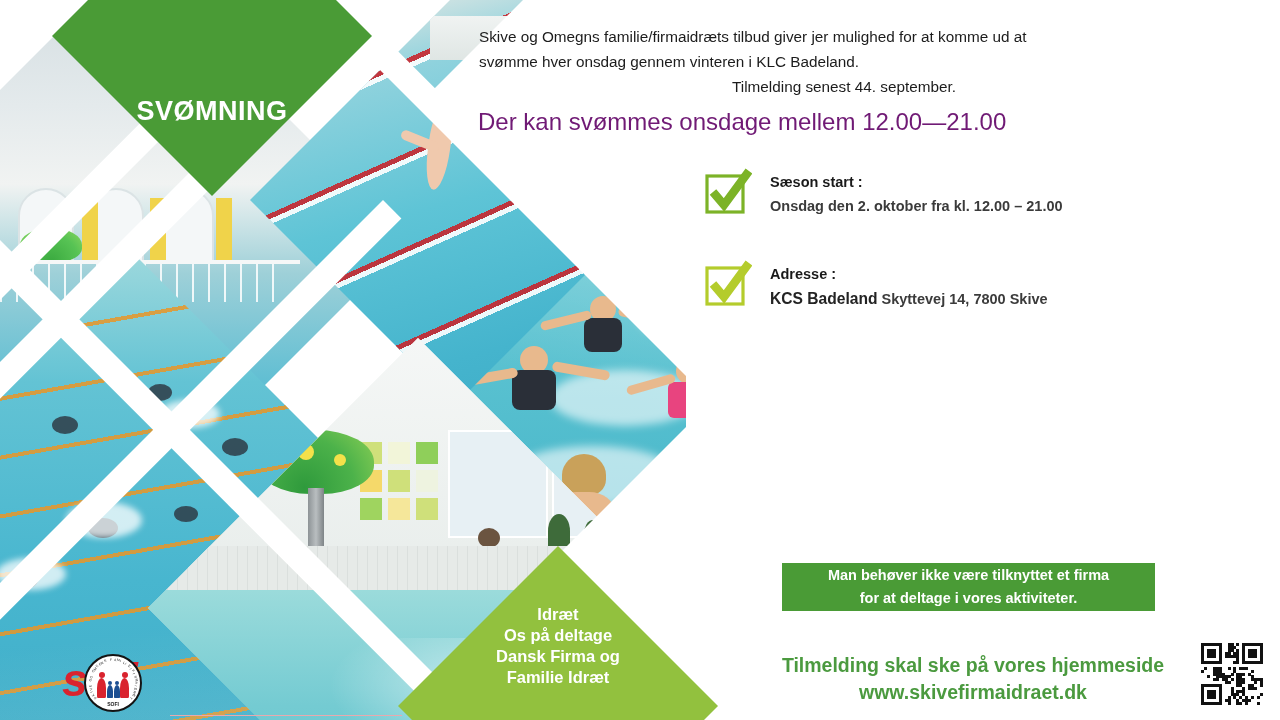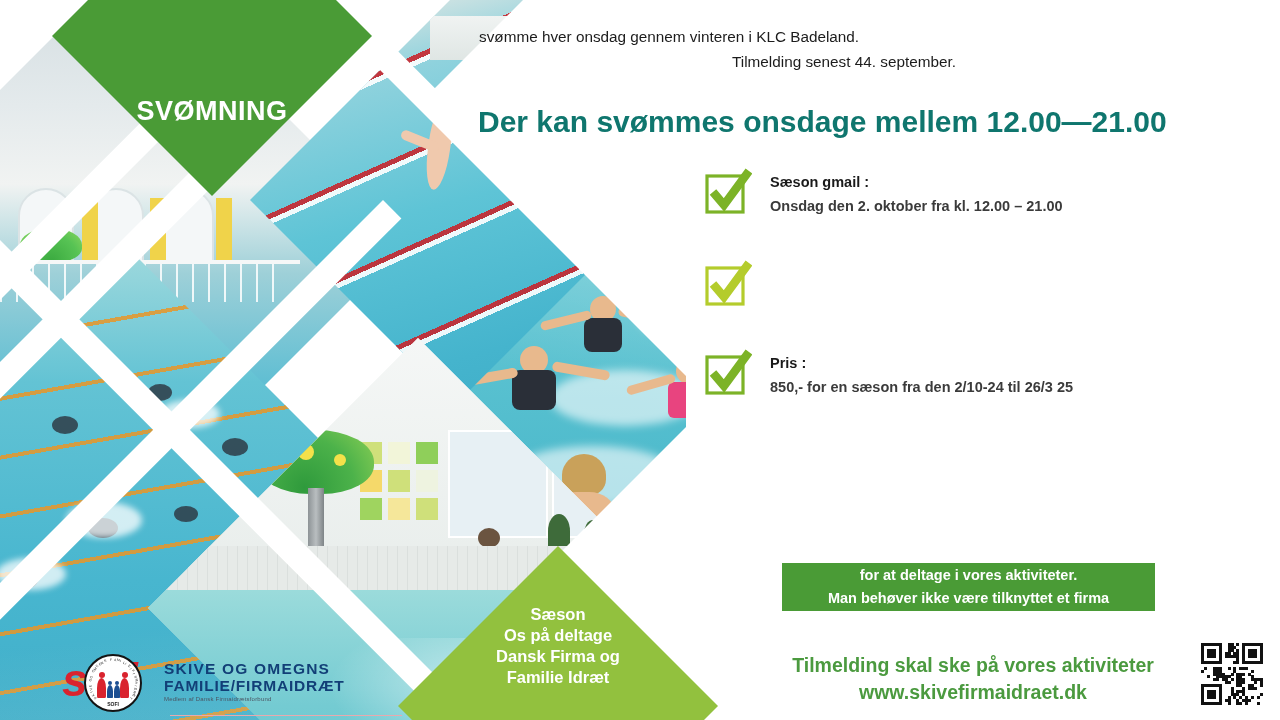--- a/index.html
+++ b/index.html
@@ -107,21 +107,21 @@
   .logo .sofi-bot{position:absolute;left:0;bottom:3px;width:54px;text-align:center;font-size:5px;font-weight:bold;color:#1a1a1a;}
   .logo .words{margin-left:6px;}
   .logo .w1{font-size:15.5px;font-weight:bold;color:#123f77;letter-spacing:1.2px;line-height:17px;}
   .logo .w2{font-size:15.5px;font-weight:bold;color:#123f77;letter-spacing:.8px;line-height:17px;}
   .logo .w3{font-size:6px;color:#4b5563;letter-spacing:.2px;margin-top:2px;}
   .logo .rule{position:absolute;left:108px;bottom:-2px;width:232px;height:1.5px;background:#e8a9ae;}
 
   
   .intro{position:absolute;left:479px;top:24px;width:730px;font-size:15.3px;line-height:25px;color:#1c1c1c;}
   .intro .center{text-align:center;}
-  .headline{position:absolute;left:478px;top:103px;width:752px;font-size:30px;color:#0f766e;line-height:38px;white-space:nowrap;font-weight:bold;}
+  .headline{position:absolute;left:478px;top:103px;width:752px;font-size:24px;color:#701a75;line-height:38px;white-space:nowrap;}
 
   .checklist{position:absolute;left:704px;top:168px;width:540px;}
   .check-row{position:relative;display:flex;align-items:flex-start;margin-bottom:0;}
   .check-icon{flex:0 0 auto;width:48px;height:48px;position:relative;margin-right:18px;}
   .check-icon svg{display:block;}
   .check-body{padding-top:2px;}
   .ck-title{font-size:14.5px;font-weight:bold;color:#1a1a1a;line-height:24px;}
   .ck-line{font-size:14.5px;font-weight:bold;color:#3b3b3b;line-height:25px;}
   .ck-line .big{font-size:15.6px;color:#232323;}
 
@@ -256,21 +256,21 @@
   <div style="position:absolute;left:520px;top:-120px;width:420px;height:420px;background:#fff;transform:rotate(45deg);"></div>
   <div style="position:absolute;left:560px;top:430px;width:420px;height:420px;background:#fff;transform:rotate(45deg);"></div>
   <div style="position:absolute;left:686px;top:0;width:60px;height:720px;background:#fff;"></div>
 
   <div class="badge" id="svomning-badge">
     <span>SVØMNING</span>
   </div>
 
   <div class="badge" id="folg-badge">
     <span id="folg-text">
-        <div>Sæson</div>
+        <div>Idræt</div>
         <div>Os på deltage</div>
         <div>Dansk Firma og</div>
         <div>Familie Idræt</div>
       </span>
   </div>
 
   <div class="logo">
     <div class="markwrap">
       <div class="sofitext">sofi</div>
       <div class="circle">
@@ -315,81 +315,72 @@
         <div class="fighead" style="left:12.5px;top:16px;width:6px;height:6px;background:#d9232e;"></div>
         <div class="fig" style="left:34px;top:22px;width:9px;height:20px;background:#d9232e;"></div>
         <div class="fighead" style="left:35.5px;top:16px;width:6px;height:6px;background:#d9232e;"></div>
         <div class="fig" style="left:21px;top:29px;width:6px;height:13px;background:#1c4f92;"></div>
         <div class="fighead" style="left:22px;top:25px;width:4px;height:4px;background:#1c4f92;"></div>
         <div class="fig" style="left:28px;top:29px;width:6px;height:13px;background:#1c4f92;"></div>
         <div class="fighead" style="left:29px;top:25px;width:4px;height:4px;background:#1c4f92;"></div>
         <div class="sofi-bot">SOFI</div>
       </div>
     </div>
-    <div class="words">
-      <div class="w1">SKIVE OG OMEGNS</div>
-      <div class="w2">FAMILIE/FIRMAIDRÆT</div>
-      <div class="w3">Medlem af Dansk Firmaidrætsforbund</div>
-    </div>
     <div class="rule"></div>
   </div>
 
   <div class="intro">
+    <div>Skive og Omegns familie/firmaidræts tilbud giver jer mulighed for at komme ud at</div>
     <div>svømme hver onsdag gennem vinteren i KLC Badeland.</div>
     <div class="center">Tilmelding senest 44. september.</div>
   </div>
 
   <div class="headline">Der kan svømmes onsdage mellem 12.00—21.00</div>
 
   <div class="checklist">
 
     <div class="check-row r1">
       <div class="check-icon">
         <svg width="48" height="48" viewBox="0 0 48 48">
           <rect x="3" y="8" width="36" height="36" fill="none" stroke="#7cb327" stroke-width="3.2"></rect>
           <path d="M9 24 L20 37 L45 3" fill="none" stroke="#7cb327" stroke-width="8.5" stroke-linecap="butt" stroke-linejoin="miter"></path>
         </svg>
       </div>
       <div class="check-body">
-        <div class="ck-title">Sæson gmail :</div>
+        <div class="ck-title">Sæson start :</div>
         <div class="ck-line">Onsdag den 2. oktober fra kl. 12.00 – 21.00</div>
       </div>
     </div>
 
     <div class="check-row r2">
       <div class="check-icon">
         <svg width="48" height="48" viewBox="0 0 48 48">
           <rect x="3" y="8" width="36" height="36" fill="none" stroke="#b4cc2c" stroke-width="3.2"></rect>
           <path d="M9 24 L20 37 L45 3" fill="none" stroke="#b4cc2c" stroke-width="8.5" stroke-linecap="butt" stroke-linejoin="miter"></path>
         </svg>
       </div>
-    </div>
-
-    <div class="check-row r3">
-      <div class="check-icon">
-        <svg width="48" height="48" viewBox="0 0 48 48">
-          <rect x="3" y="8" width="36" height="36" fill="none" stroke="#7cb327" stroke-width="3.2"></rect>
-          <path d="M9 24 L20 37 L45 3" fill="none" stroke="#7cb327" stroke-width="8.5" stroke-linecap="butt" stroke-linejoin="miter"></path>
-        </svg>
-      </div>
       <div class="check-body">
-        <div class="ck-title">Pris :</div>
-        <div class="ck-line">850,- for en sæson fra den   2/10-24 til 26/3 25</div>
-      </div>
-    </div>
+        <div class="ck-title">Adresse :</div>
+        <div class="ck-line">
+          <span class="big">KCS Badeland</span>
+          <span>Skyttevej 14, 7800 Skive</span>
+        </div>
+      </div>
+    </div>
+
 
   </div>
 
   <div class="notebox">
+    <div>Man behøver ikke være tilknyttet et firma</div>
     <div>for at deltage i vores aktiviteter.</div>
-    <div>Man behøver ikke være tilknyttet et firma</div>
   </div>
 
   <div class="signup">
-    <div class="l1">Tilmelding skal ske på vores aktiviteter</div>
+    <div class="l1">Tilmelding skal ske på vores hjemmeside</div>
     <div class="l2">www.skivefirmaidraet.dk</div>
   </div>
 
   <div class="qr">
       <div class="cell" style="left: 0px; top: 0px; width: 3px; height: 3px;"></div>
       <div class="cell" style="left: 2.95238px; top: 0px; width: 3px; height: 3px;"></div>
       <div class="cell" style="left: 5.90476px; top: 0px; width: 3px; height: 3px;"></div>
       <div class="cell" style="left: 8.85714px; top: 0px; width: 3px; height: 3px;"></div>
       <div class="cell" style="left: 11.8095px; top: 0px; width: 3px; height: 3px;"></div>
       <div class="cell" style="left: 14.7619px; top: 0px; width: 3px; height: 3px;"></div>

